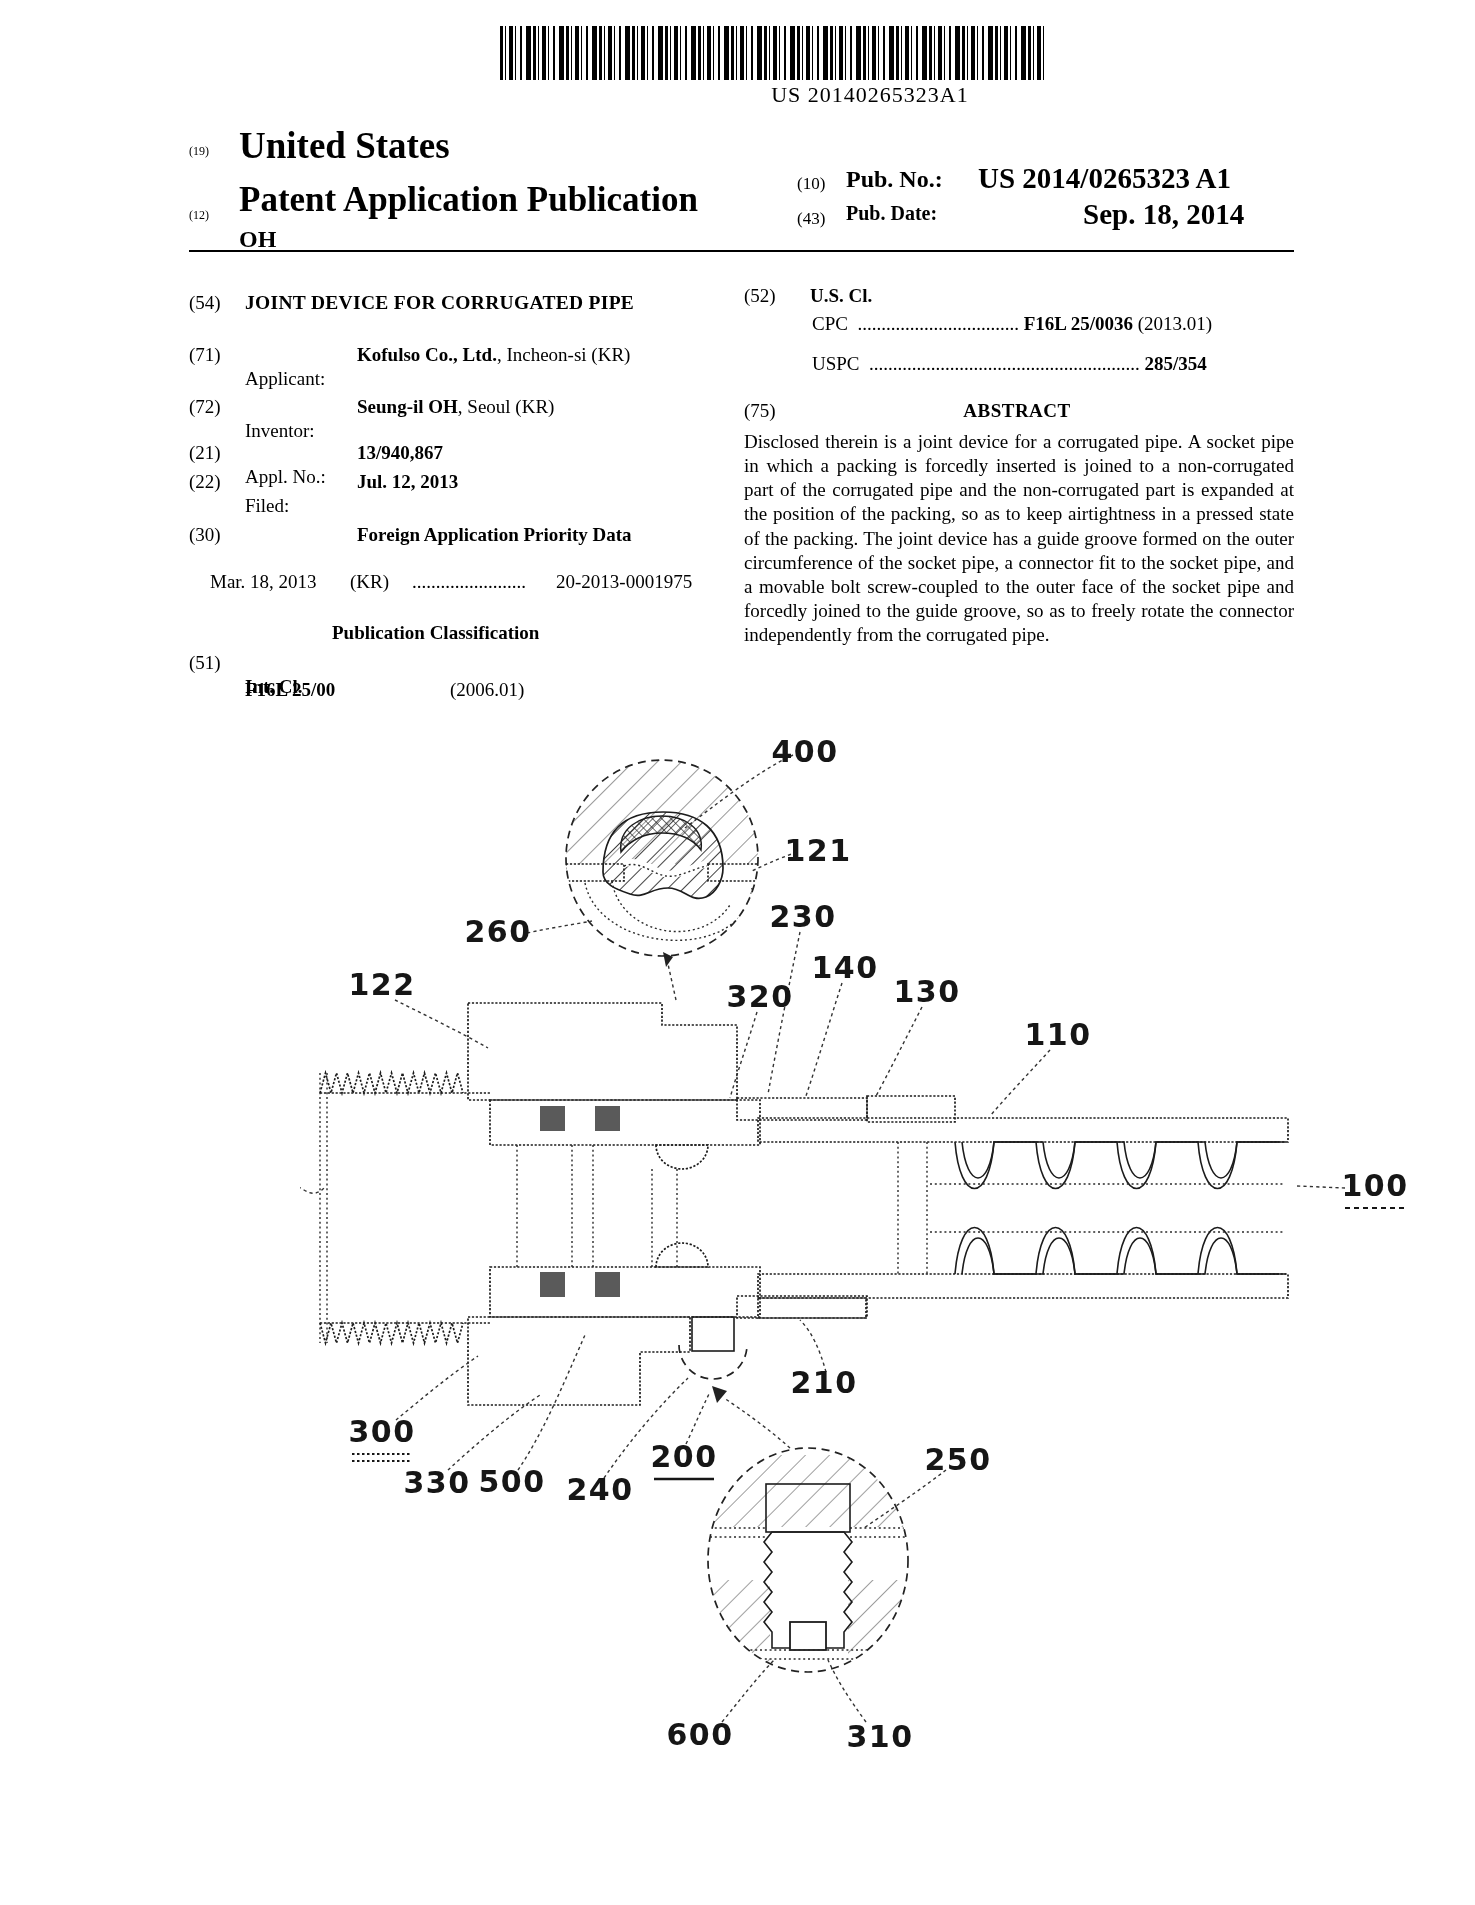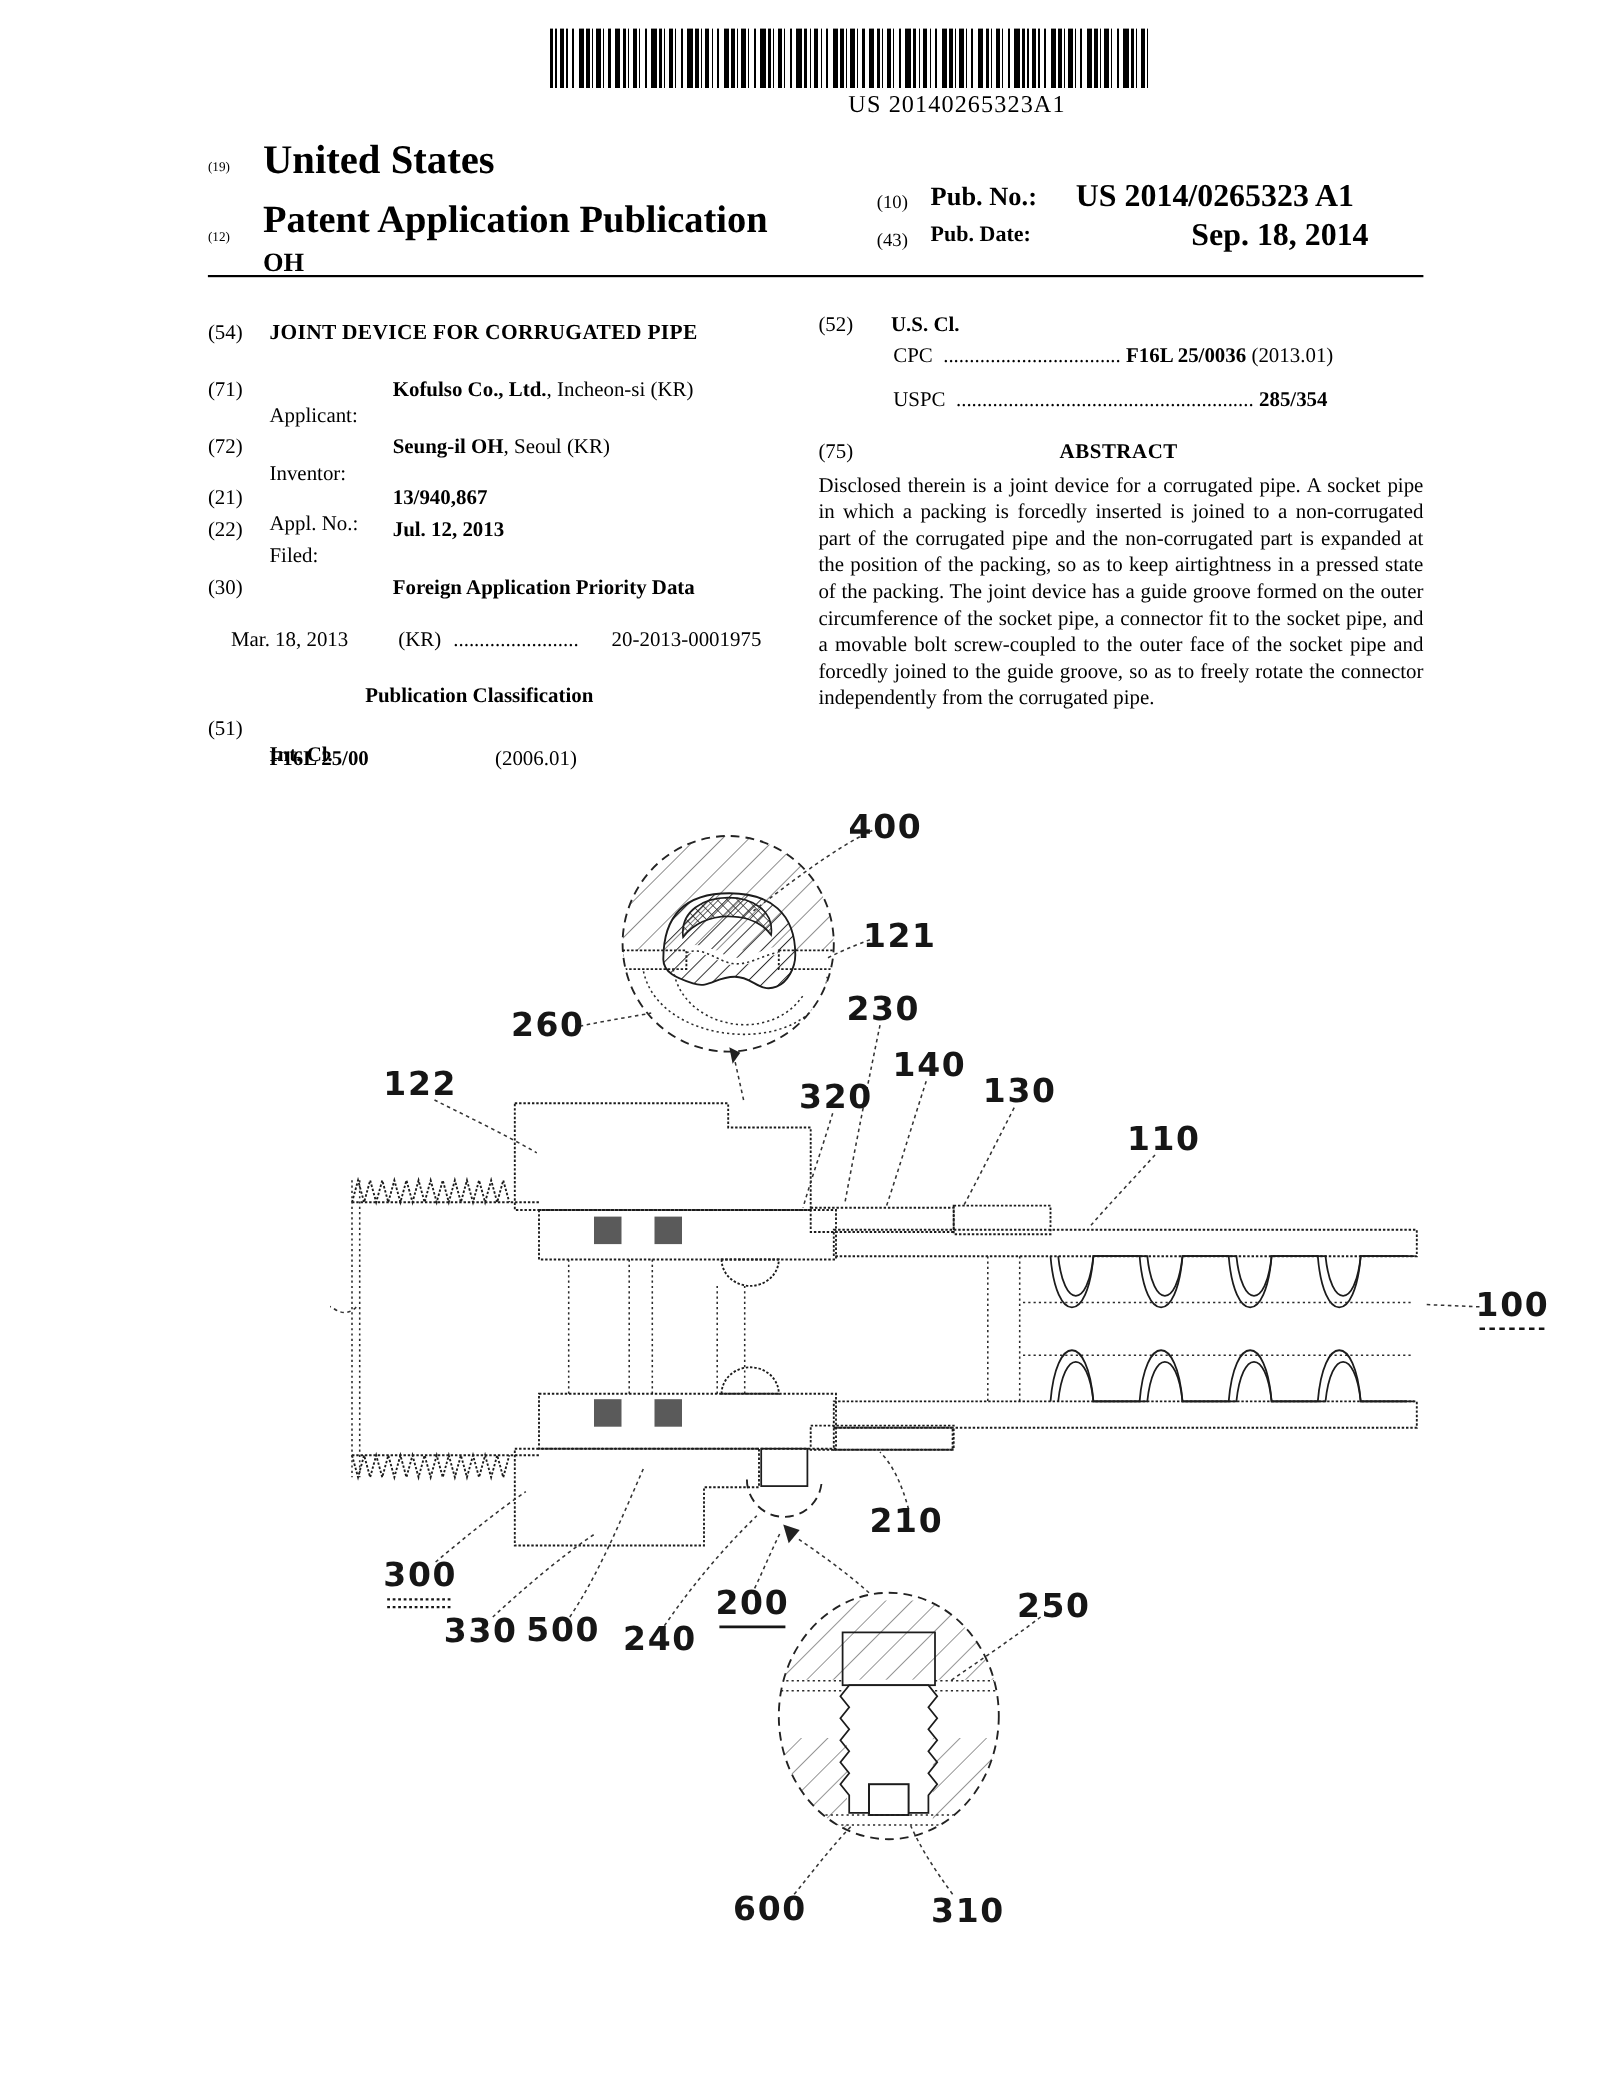--- a/index.html
+++ b/index.html
@@ -27,21 +27,21 @@
   .bib{font-size:19px;}
   .bold{font-weight:bold;}
   .bi{font-weight:bold;}
   .r54{top:292px;} .r71{top:344px;} .r72{top:396px;} .r21{top:442px;} .r22{top:471px;}
   .r30{top:524px;} .rpr{top:571px;} .rpc{top:622px;} .r51{top:652px;} .r51b{top:679px;}
   .colnum{left:189px;}
   .c2{left:245px;margin-top:24px;}
   .c3{left:357px;}
   .title54{left:245px;font-weight:bold;font-size:19.5px;letter-spacing:.3px;}
   .fapd{left:325px;font-weight:bold;margin-left:32px;}
-  .prd1{left:210px;} .prd2{left:362px;} .prd3{left:412px;} .prd4{left:556px;}
+  .prd1{left:210px;} .prd2{left:350px;} .prd3{left:412px;} .prd4{left:556px;}
   .pubclass{left:332px;font-weight:bold;}
   .intcode{left:245px;} .intyear{left:450px;}
   
   .r52{top:285px;} .rcpc{top:313px;} .ruspc{top:341px;margin-top:12px;} .r57{top:400px;}
   .rnum{left:744px;}
   .ucl{left:810px;font-weight:bold;}
   .cpcline{left:812px;width:478px;}
   .abstitle{left:744px;width:546px;text-align:center;font-weight:bold;letter-spacing:.5px;}
   .abstract{left:744px;top:430px;width:550px;text-align:justify;font-size:19px;line-height:1.27;}
   

